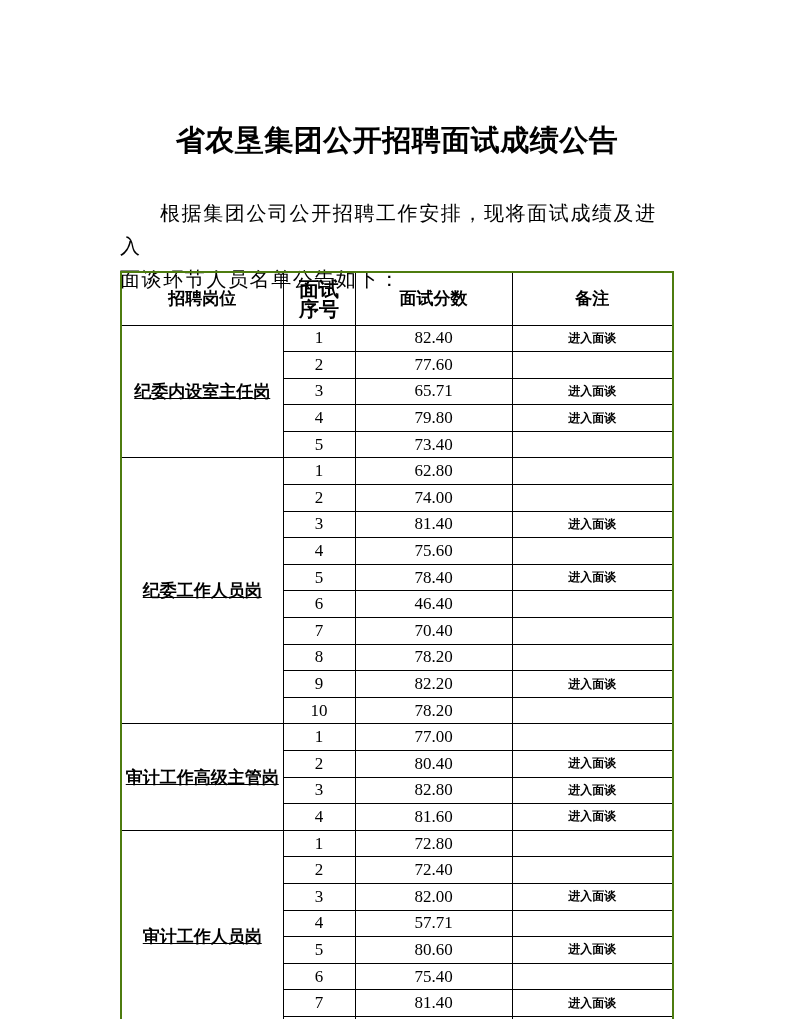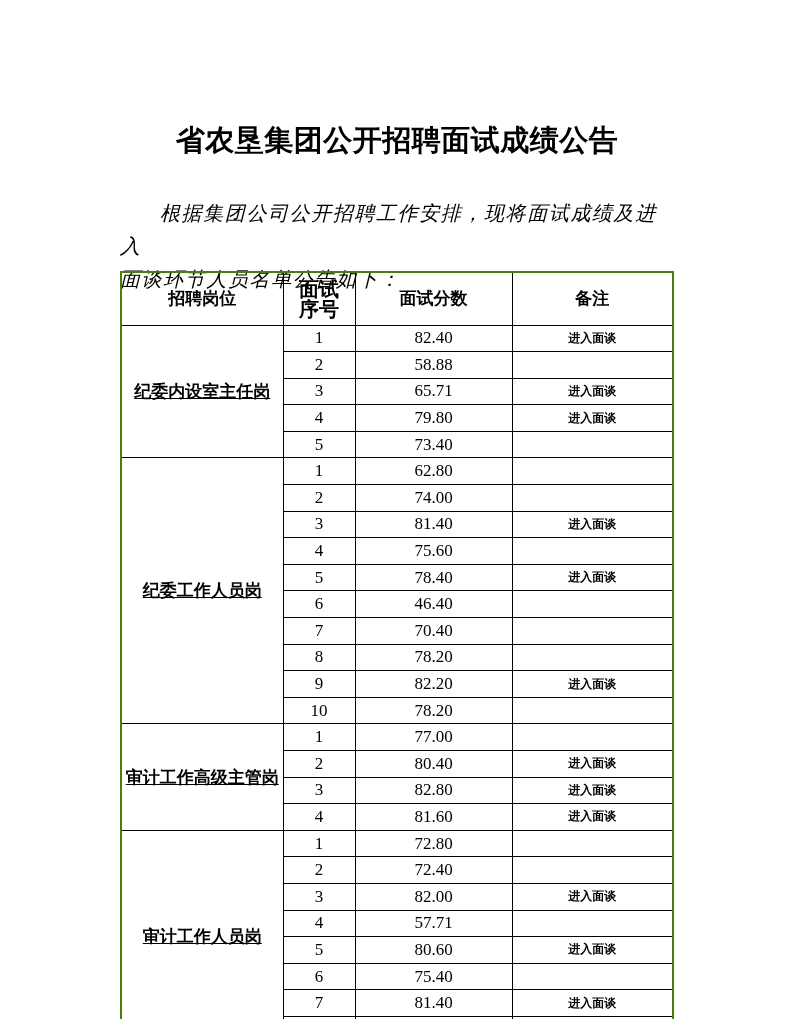--- a/index.html
+++ b/index.html
@@ -36,21 +36,20 @@
   }
   .intro {
     position: absolute;
     top: 169px;
     left: 120px;
     width: 558px;
     font-family: "Liberation Serif", serif;
     font-size: 20px;
     line-height: 33px;
     letter-spacing: 1.6px;
-    font-style: italic;
   }
   .intro-line-1 {
     text-indent: 40px;
   }
   table.score-table {
     position: absolute;
     top: 243px;
     left: 120px;
     border-collapse: collapse;
     table-layout: fixed;
@@ -130,21 +129,21 @@
     </thead>
     <tbody>
         <tr class="data-row">
           <td class="cell-pos" rowspan="5">纪委内设室主任岗</td>
           <td class="cell-no">1</td>
           <td class="cell-score">82.40</td>
           <td class="cell-remark">进入面谈</td>
         </tr>
         <tr class="data-row">
           <td class="cell-no">2</td>
-          <td class="cell-score">58.88</td>
+          <td class="cell-score">77.60</td>
           <td class="cell-remark"></td>
         </tr>
         <tr class="data-row">
           <td class="cell-no">3</td>
           <td class="cell-score">65.71</td>
           <td class="cell-remark">进入面谈</td>
         </tr>
         <tr class="data-row">
           <td class="cell-no">4</td>
           <td class="cell-score">79.80</td>

